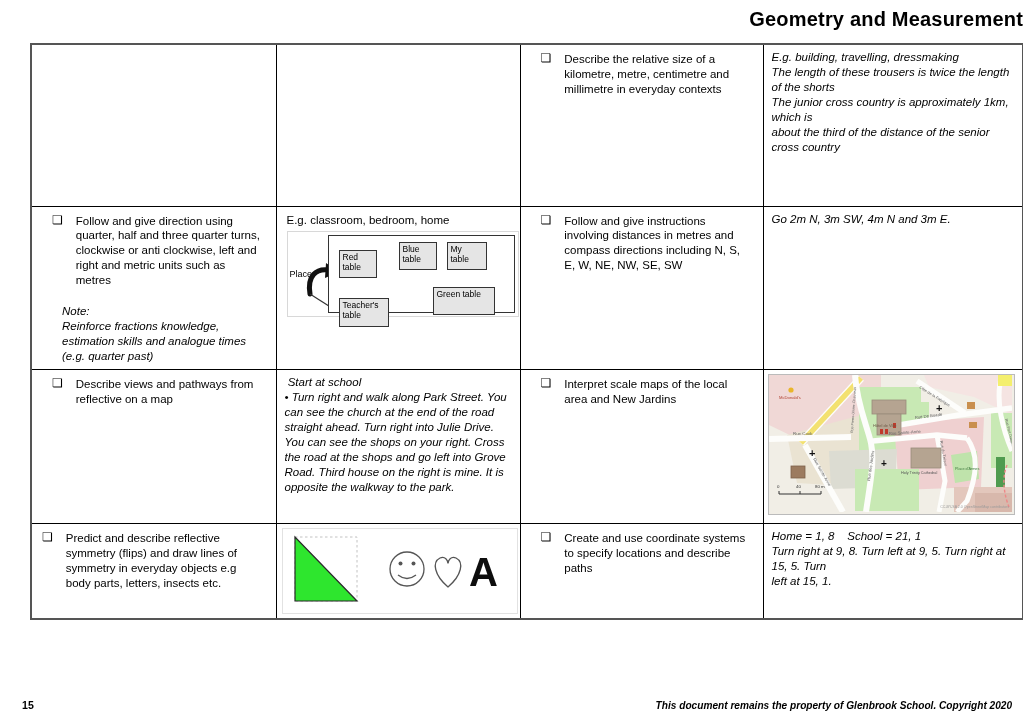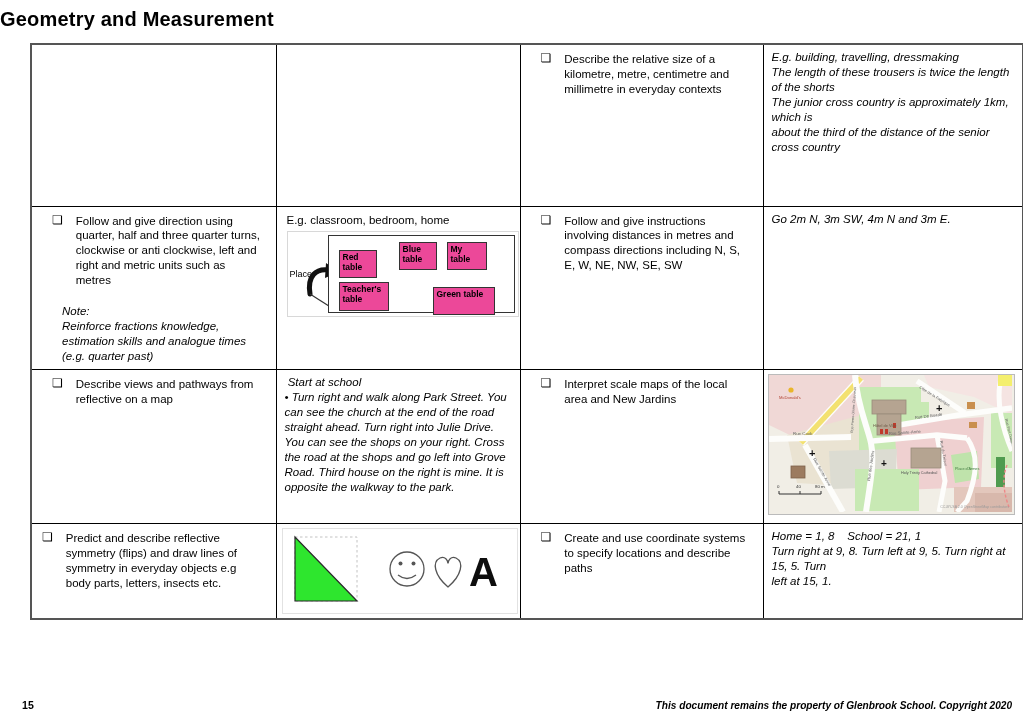--- a/index.html
+++ b/index.html
@@ -1,40 +1,40 @@
 <!DOCTYPE html>
 <html><head>
 <meta charset="utf-8">
 <style>
   html,body{margin:0;padding:0;background:#fff;}
   body{width:1023px;height:723px;font-family:"Liberation Sans",sans-serif;color:#000;-webkit-font-smoothing:antialiased;}
   .page{position:relative;width:1023px;height:723px;overflow:hidden;}
-  .doc-title{position:absolute;top:8px;left:0;width:100%;text-align:left;font-size:20px;font-weight:bold;letter-spacing:.2px;}
+  .doc-title{position:absolute;top:8px;left:0;width:100%;text-align:right;font-size:20px;font-weight:bold;letter-spacing:.2px;}
   table.grid{position:absolute;left:30px;top:43px;width:992px;border-collapse:collapse;table-layout:fixed;border:2px solid #555;}
   table.grid td{border:1px solid #000;vertical-align:top;padding:5px 8px;font-size:11.5px;line-height:1.3;background:#fff;overflow:hidden;}
   td.g{background:#ececec;}
   td.pink{background:#e89a95;padding:4px 8px 5px 6px;}
   .hdr-title{font-size:13.5px;font-weight:bold;line-height:1.25;}
   .hdr-sub{font-size:11.5px;font-style:italic;line-height:1.25;}
   .chk{display:flex;align-items:flex-start;column-gap:13px;padding:2px 6px 0 12px;}
   .chk .box{flex:0 0 auto;font-size:12px;line-height:1.25;position:relative;top:-1px;}
   .chk .txt{flex:1 1 auto;}
   .prew{white-space:pre-wrap;font-style:italic;}
   .note{margin-top:16px;padding-left:0;margin-left:22px;}
   
   .cap{padding:1px 0 4px 2px;}
   .roomwrap{position:relative;width:230px;height:84px;background:#fff;border:1px solid #d8d8d8;margin-left:2px;}
   .room{position:absolute;left:40px;top:3px;right:3px;bottom:3px;border:1.5px solid #333;background:#fff;}
   .door-label{position:absolute;left:2px;top:37px;font-size:9px;}
   .door-arrow{position:absolute;left:14px;top:16px;}
-  .tbox{position:absolute;border:1.2px solid #333;background:#ec4899;font-size:8.5px;line-height:1.15;padding:2px 3px;box-sizing:border-box;font-weight:bold;}
+  .tbox{position:absolute;border:1.2px solid #333;background:#e5e5e5;font-size:8.5px;line-height:1.15;padding:2px 3px;box-sizing:border-box;}
   .tb-red{left:10px;top:14px;width:38px;height:28px;}
   .tb-blue{left:70px;top:6px;width:38px;height:28px;}
   .tb-my{left:118px;top:6px;width:40px;height:28px;}
-  .tb-teacher{left:10px;top:46px;width:50px;height:29px;}
+  .tb-teacher{left:10px;top:62px;width:50px;height:29px;}
   .tb-green{left:104px;top:51px;width:62px;height:28px;}
   
   .symwrap{position:relative;width:234px;height:84px;background:#fff;border:1px solid #e2e2e2;margin:0 0 0 2px;}
   
   .mapwrap{position:relative;width:245px;height:139px;border:1px solid #bbb;background:#f1eee6;margin:0;}
   
   .footer-left{position:absolute;left:22px;top:699px;font-size:11.5px;font-weight:bold;transform:scaleX(.92);transform-origin:left;}
   .footer-right{position:absolute;right:11px;top:699px;font-size:11.5px;font-style:italic;font-weight:bold;transform:scaleX(.88);transform-origin:right;}
 </style>
 </head>

